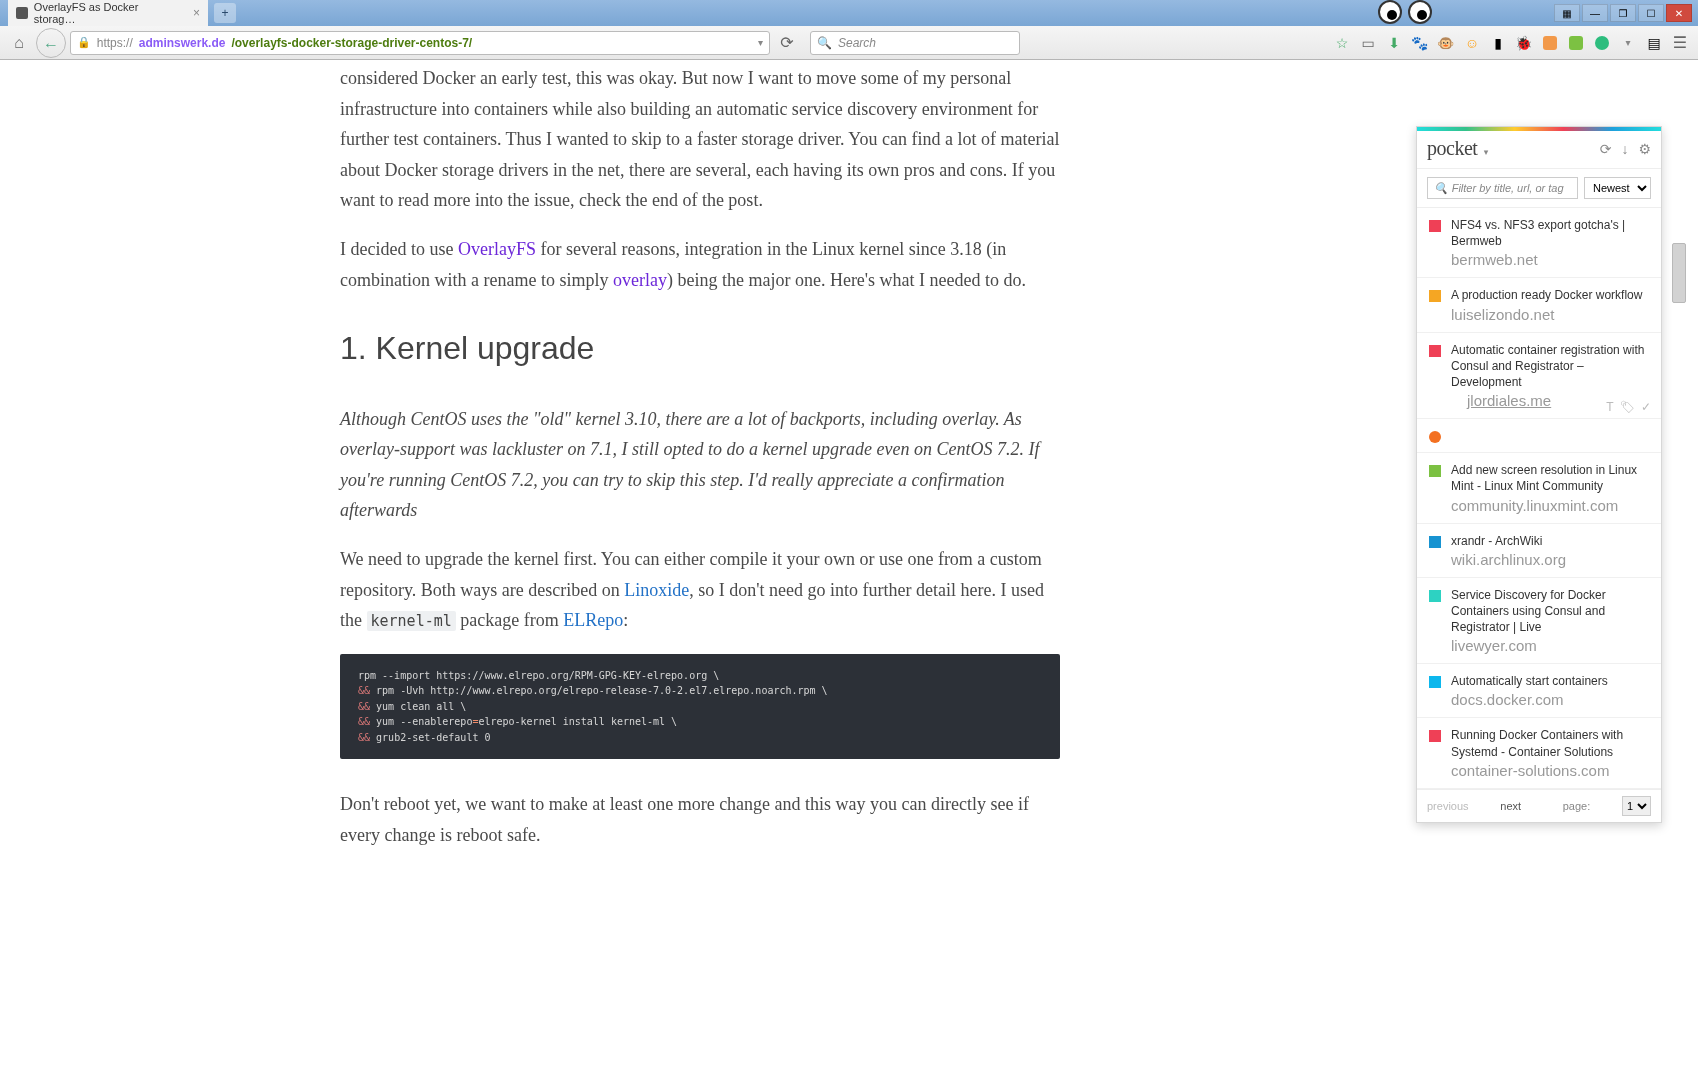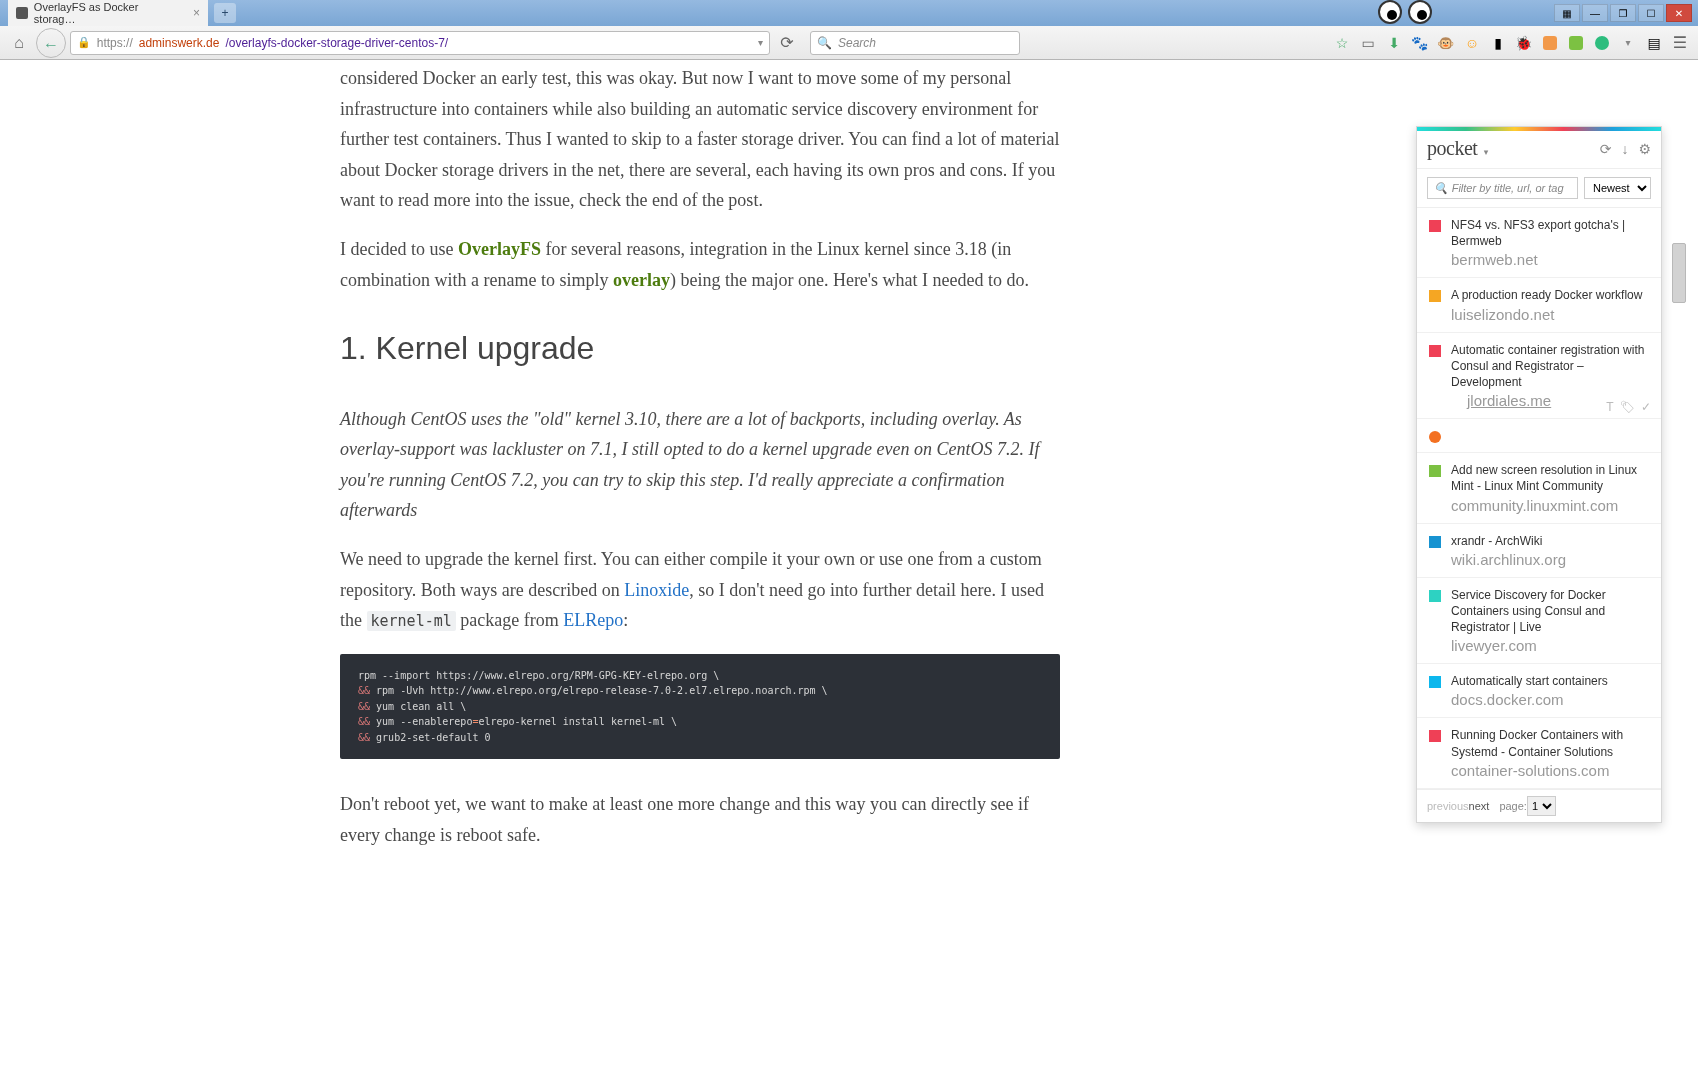--- a/index.html
+++ b/index.html
@@ -18,22 +18,22 @@
 .cookie-eyes .eye::after { content:''; position:absolute; width:10px; height:10px; background:#000; border-radius:50%; top:8px; left:7px; }
 .cookie-eyes .e1 { left:10px; }
 .cookie-eyes .e2 { left:40px; }
 
 
 .navbar { height: 34px; background: linear-gradient(#f5f5f5,#e8e8e8); border-bottom: 1px solid #b5b5b5; display:flex; align-items:center; padding: 0 6px; gap:4px; position:relative; }
 .nav-home, .nav-back, .nav-reload, .nav-icon { width:26px; height:26px; display:flex; align-items:center; justify-content:center; color:#666; cursor:pointer; border-radius:3px; }
 .nav-back { width:30px; height:30px; border:1px solid #bbb; border-radius:50%; font-size:16px; color:#5a8; }
 .urlbar { flex:0 0 700px; height:24px; background:#fff; border:1px solid #bbb; border-radius:3px; display:flex; align-items:center; padding:0 6px; font-size:12px; color:#555; gap:6px; }
 .urlbar .lock { color:#7a7; font-size:11px; }
-.urlbar .domain { color:#c2410c; }
-.urlbar .path { color:#4c1d95; }
+.urlbar .domain { color:#8b5cf6;font-weight:bold; }
+.urlbar .path { color:#4d7c0f;font-weight:bold; }
 .urlbar .spacer { flex:1; }
 .urlbar .dd { color:#888; font-size:10px; }
 .searchbar { flex:0 0 210px; height:24px; background:#fff; border:1px solid #bbb; border-radius:3px; display:flex; align-items:center; padding:0 6px; font-size:12px; color:#888; gap:6px; margin-left:6px; }
 .toolbar-right { margin-left:auto; display:flex; align-items:center; gap:2px; }
 .ext { width:24px; height:24px; display:flex; align-items:center; justify-content:center; font-size:14px; border-radius:3px; cursor:pointer; }
 .ext.star { color:#4a6; }
 .ext.clip { color:#666; }
 .ext.down { color:#4a6; }
 .ext.face { color:#f90; }
 .ext.sq-orange { background:#f2994a; width:14px; height:14px; margin:5px; }
@@ -41,21 +41,21 @@
 .ext.sq-teal { background:#2dbd7e; width:14px; height:14px; margin:5px; border-radius:50%; }
 .ext.menu { color:#666; font-size:16px; }
 
 
 .content { position:absolute; top:63px; left:0; right:0; bottom:0; background:#fff; overflow:hidden; }
 .article { max-width: 720px; margin-left: 340px; padding-top: 0; font-family: Georgia, 'Times New Roman', serif; color:#4a4a4a; font-size:18px; line-height:1.7; }
 .article p { margin-bottom: 18px; }
 .article h2 { font-family: "Segoe UI", sans-serif; font-weight:400; font-size:32px; color:#444; margin: 26px 0 28px; }
 .article .italic { font-style: italic; }
 .article a { color:#2372c7; text-decoration:none; }
-.article b { color:#4d7c0f; font-weight:700; }
+.article b { color:#6d28d9; font-weight:400; }
 .article code.inline { background:#eef0f2; font-family: Consolas, monospace; font-size:15px; padding:1px 4px; border-radius:2px; color:#444; }
 .codeblock { background:#2c3037; color:#d6d6d6; font-family: Consolas, monospace; font-size:10px; line-height:1.55; padding:14px 18px; border-radius:2px; margin: 10px 0 30px; white-space:pre; overflow:auto; }
 .codeblock .amp { color:#d97777; }
 .codeblock .eq { color:#f08d6b; }
 
 
 .pocket { position:absolute; top:63px; right:36px; width:246px; background:#fff; border:1px solid #d7d7d7; box-shadow:0 3px 10px rgba(0,0,0,.18); font-family: Arial, sans-serif; }
 .pocket .stripe { height:4px; background:linear-gradient(90deg,#2dd 0%,#33c18a 20%,#ffcb2e 40%,#ef4056 60%,#1ea0dc 80%,#2dd 100%); }
 .pocket .phead { display:flex; align-items:center; padding:6px 10px 8px; border-bottom:1px solid #eee; }
 .pocket .plogo { font-family: Georgia, serif; font-size:20px; color:#444; letter-spacing:-0.5px; }
@@ -66,21 +66,21 @@
 .pocket .pfilter .fbox { flex:1; border:1px solid #ccc; height:22px; display:flex; align-items:center; gap:4px; padding:0 6px; font-size:11px; color:#888; font-style:italic; }
 .pocket .pfilter select { height:22px; font-size:11px; border:1px solid #ccc; background:#fff; padding:0 4px; }
 .pocket .plist { }
 .pitem { display:flex; gap:10px; padding:9px 12px; border-bottom:1px solid #f0f0f0; cursor:pointer; position:relative; }
 .pitem .psw { width:12px; height:12px; margin-top:3px; flex-shrink:0; }
 .pitem .ptext { flex:1; min-width:0; }
 .pitem .ptitle { font-size:12px; color:#333; line-height:1.35; margin-bottom:2px; }
 .pitem .pdom { font-size:15px; color:#999; }
 .pitem.active .pdom { text-decoration: underline; padding-left: 16px; }
 .pitem .pactions { position:absolute; right:10px; bottom:4px; display:flex; gap:6px; color:#bbb; font-size:12px; }
-.pocket .pfoot { display:flex; justify-content:flex-start; align-items:center; gap:0; padding:6px 10px; font-size:11px; color:#888; border-top:1px solid #eee; }
+.pocket .pfoot { display:flex; justify-content:space-between; align-items:center; gap:0; padding:6px 10px; font-size:11px; color:#888; border-top:1px solid #eee; }
 .pocket .pfoot .nav { color:#555; }
 .pocket .pfoot .disabled { color:#bbb; }
 .pocket .pfoot select { height:20px; font-size:11px; border:1px solid #ccc; }
 
 .scrollbar-stub { position:absolute; right:12px; top:180px; width:14px; height:60px; background:#d2d2d2; border:1px solid #b8b8b8; border-radius:2px; }
 </style>
 </head>
 <body>
 
 <div class="winchrome">

